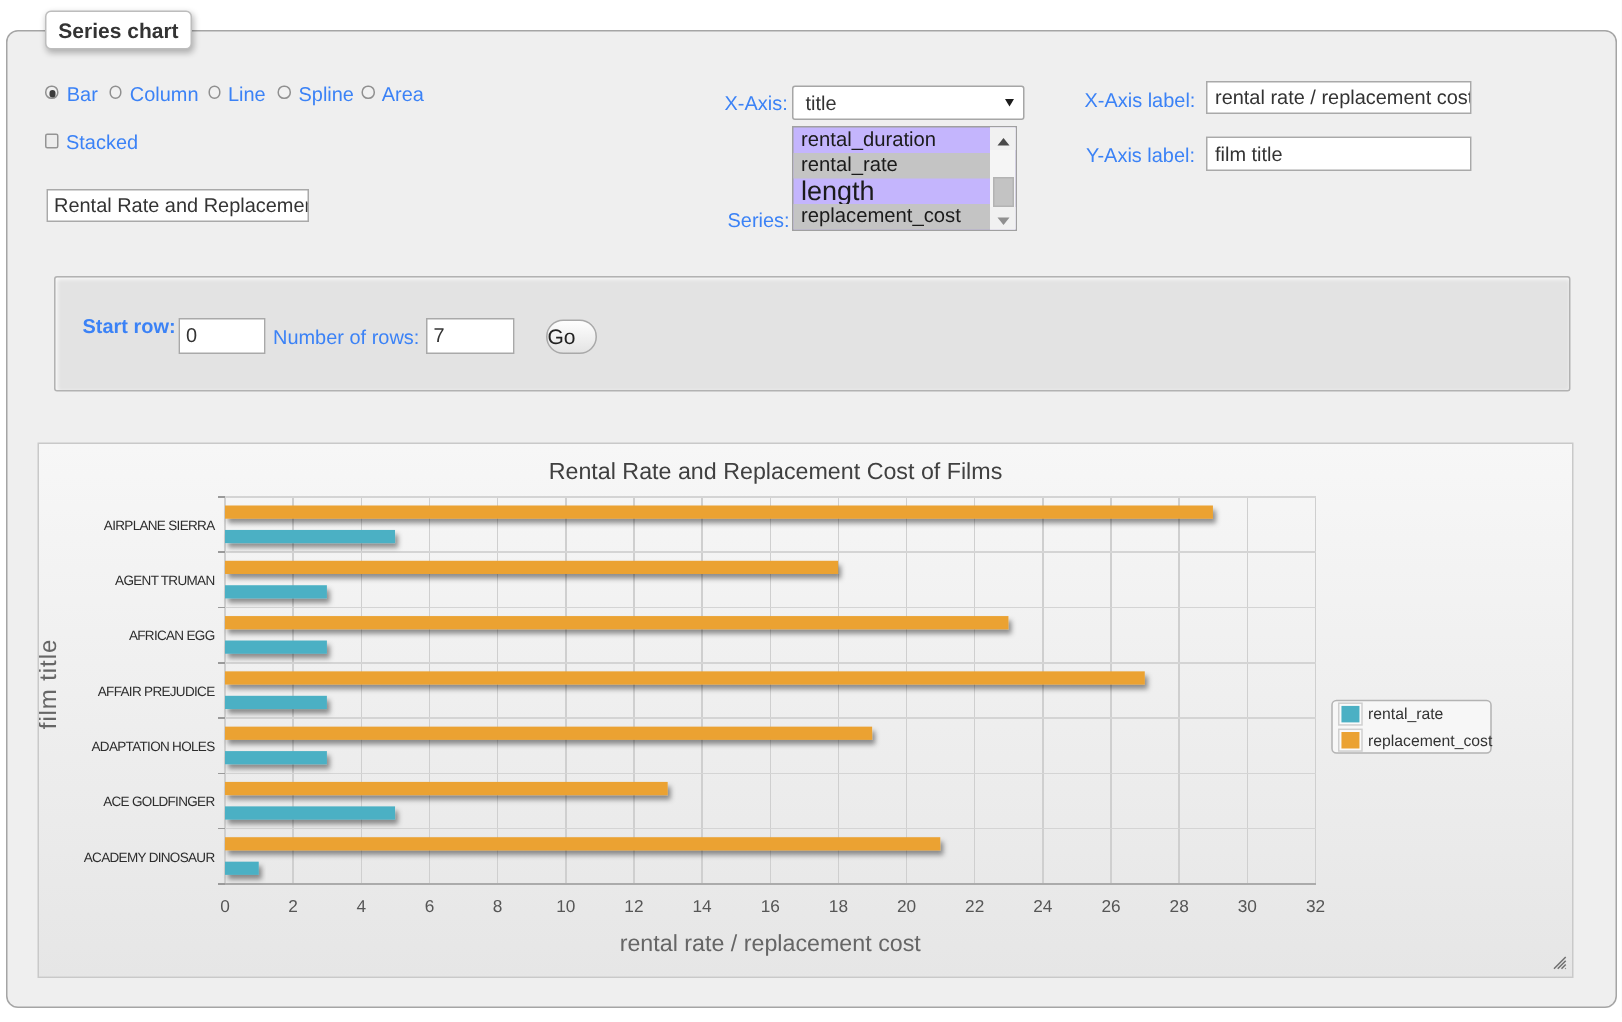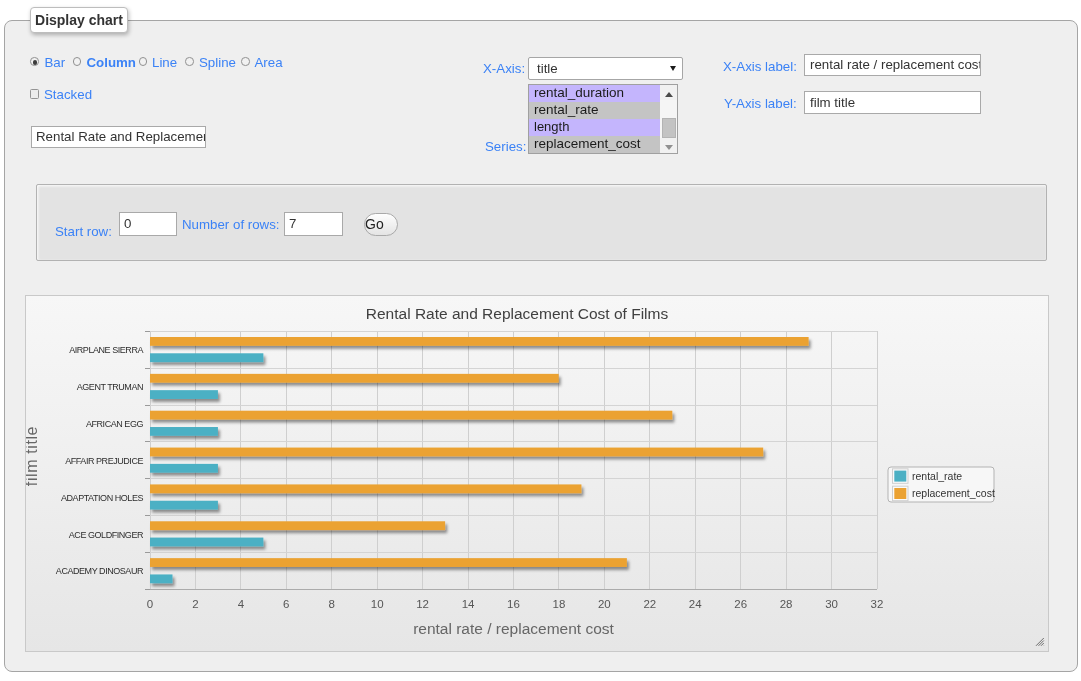--- a/index.html
+++ b/index.html
@@ -11,66 +11,66 @@
     font-size:13.3px; color:#333; white-space:nowrap; overflow:hidden; }
 </style>
 </head>
 <body>
 
 <div class="abs" style="left:4px; top:20px; width:1074px; height:652px;
   background:#efefef; border:1px solid #a5a5a5; border-radius:8px;"></div>
 
 <div class="abs" style="left:30px; top:7px; width:98px; height:26px; background:#fff;
   border:1px solid #bdbdbd; border-radius:4px; box-shadow:1px 2px 4px rgba(0,0,0,0.28);
-  font-size:14px; font-weight:bold; color:#333; line-height:24px; text-align:center;">Display chart</div>
+  font-size:14px; font-weight:bold; color:#333; line-height:24px; text-align:center;">Series chart</div>
 
 <div id="radios">
     <div class="abs" style="left:30px; top:57.2px; width:8.5px; height:8.5px; background:#f1f1f1; border:1px solid #909090; border-radius:50%;"></div>
     <div class="abs" style="left:32.8px; top:60.3px; width:4.5px; height:4.5px; background:#3b3b3b; border-radius:50%;"></div>
     <div class="lbl" style="left:44.5px; top:55px;">Bar</div>
     <div class="abs" style="left:72.5px; top:57.2px; width:8.5px; height:8.5px; background:#f1f1f1; border:1px solid #909090; border-radius:50%;"></div>
-    <div class="lbl" style="left:86.5px; top:55px;font-weight:bold;">Column</div>
+    <div class="lbl" style="left:86.5px; top:55px;">Column</div>
     <div class="abs" style="left:138.5px; top:57.2px; width:8.5px; height:8.5px; background:#f1f1f1; border:1px solid #909090; border-radius:50%;"></div>
     <div class="lbl" style="left:152px; top:55px;">Line</div>
     <div class="abs" style="left:185px; top:57.2px; width:8.5px; height:8.5px; background:#f1f1f1; border:1px solid #909090; border-radius:50%;"></div>
     <div class="lbl" style="left:199px; top:55px;">Spline</div>
     <div class="abs" style="left:241px; top:57.2px; width:8.5px; height:8.5px; background:#f1f1f1; border:1px solid #909090; border-radius:50%;"></div>
     <div class="lbl" style="left:254.5px; top:55px;">Area</div>
   </div>
 
 <div class="abs" style="left:29.5px; top:89px; width:9.5px; height:9.5px; background:#ececec; border:1px solid #949494; border-radius:1.5px;"></div>
 <div class="lbl" style="left:44px; top:87px;">Stacked</div>
 
 <div class="inp" style="left:31px; top:126px; width:175px; height:22px; line-height:20px; padding-left:4px;">Rental Rate and Replacement Cost of Films</div>
 
 <div class="lbl" style="left:483px; top:61px;">X-Axis:</div>
 <div class="inp" style="left:528px; top:57px; width:155px; height:23px; line-height:21px; padding-left:8px; border-color:#a6a6a6; border-radius:2px;">title</div>
 <div class="abs" style="left:669.5px; top:66px; width:0; height:0; border-left:3.8px solid transparent; border-right:3.8px solid transparent; border-top:5.2px solid #1c1c1c;"></div>
 
 <div class="abs" id="listbox" style="left:528px; top:84px; width:150px; height:70px; background:#c4b5fd; border:1px solid #a0a0a0;">
     <div style="position:absolute; left:0; top:0px; width:131px; height:17px; font-size:13.5px; color:#1b1b1b; padding-left:5px; line-height:16px;">rental_duration</div>
     <div style="position:absolute; left:0; top:17px; width:131px; height:17px; font-size:13.5px; color:#1b1b1b; padding-left:5px; line-height:16px;background:#c4c4c4;">rental_rate</div>
-    <div style="position:absolute; left:0; top:34px; width:131px; height:17px; font-size:13px; color:#1b1b1b; padding-left:5px; line-height:16px;">length</div>
+    <div style="position:absolute; left:0; top:34px; width:131px; height:17px; font-size:18px; color:#1b1b1b; padding-left:5px; line-height:16px;">length</div>
     <div style="position:absolute; left:0; top:51px; width:131px; height:17px; font-size:13.5px; color:#1b1b1b; padding-left:5px; line-height:16px;background:#c4c4c4;">replacement_cost</div>
     <div style="position:absolute; right:0; top:0; width:17px; height:68px; background:#f5f5f5;"></div>
     <div style="position:absolute; right:0; top:0; width:17px; height:15px; background:#f1f1f1;"></div>
     <div style="position:absolute; right:4.5px; top:7px; width:0; height:0; border-left:4px solid transparent; border-right:4px solid transparent; border-bottom:5.5px solid #4a4a4a;"></div>
     <div style="position:absolute; right:0; top:53px; width:17px; height:15px; background:#f1f1f1;"></div>
     <div style="position:absolute; right:4.5px; top:59.5px; width:0; height:0; border-left:4px solid transparent; border-right:4px solid transparent; border-top:5.5px solid #909090;"></div>
     <div style="position:absolute; right:1.5px; top:33px; width:14px; height:20px; background:#c3c3c3; border:1px solid #b3b3b3;"></div>
   </div>
 <div class="lbl" style="left:485px; top:139px;">Series:</div>
 
 <div class="lbl" style="left:723px; top:59px;">X-Axis label:</div>
 <div class="inp" style="left:804px; top:54px; width:177px; height:22px; line-height:20px; padding-left:5px;">rental rate / replacement cost</div>
 <div class="lbl" style="left:724px; top:96px;">Y-Axis label:</div>
 <div class="inp" style="left:804px; top:91px; width:177px; height:23px; line-height:21px; padding-left:5px;">film title</div>
 
 <div class="abs" style="left:36px; top:184px; width:1011px; height:77px; background:#e3e3e3; border:1px solid #b2b2b2; border-radius:2px; box-shadow:inset 1px 1px 3px rgba(255,255,255,0.9);"></div>
-<div class="lbl" style="left:55px; top:224px;">Start row:</div>
+<div class="lbl" style="left:55px; top:210px;font-weight:bold;">Start row:</div>
 <div class="inp" style="left:119px; top:212px; width:58px; height:24px; line-height:22px; padding-left:4px;">0</div>
 <div class="lbl" style="left:182px; top:217px;">Number of rows:</div>
 <div class="inp" style="left:284px; top:212px; width:59px; height:24px; line-height:22px; padding-left:4px;">7</div>
 <div class="abs" style="left:364px; top:213px; width:34px; height:23px; border:1px solid #a9a9a9; border-radius:12px;
   background:linear-gradient(#fefefe,#e4e4e4); font-size:14px; color:#222; text-align:left; line-height:21px;">Go</div>
 
 <div class="abs" style="left:25px; top:295px; width:1024px; height:357px;
   border:1px solid #c9c9c9; background:linear-gradient(#f7f7f7,#e6e6e6);"></div>
 
 <svg class="abs" style="left:26px; top:296px;" width="1022" height="355" viewBox="26 296 1022 355" xmlns="http://www.w3.org/2000/svg">

